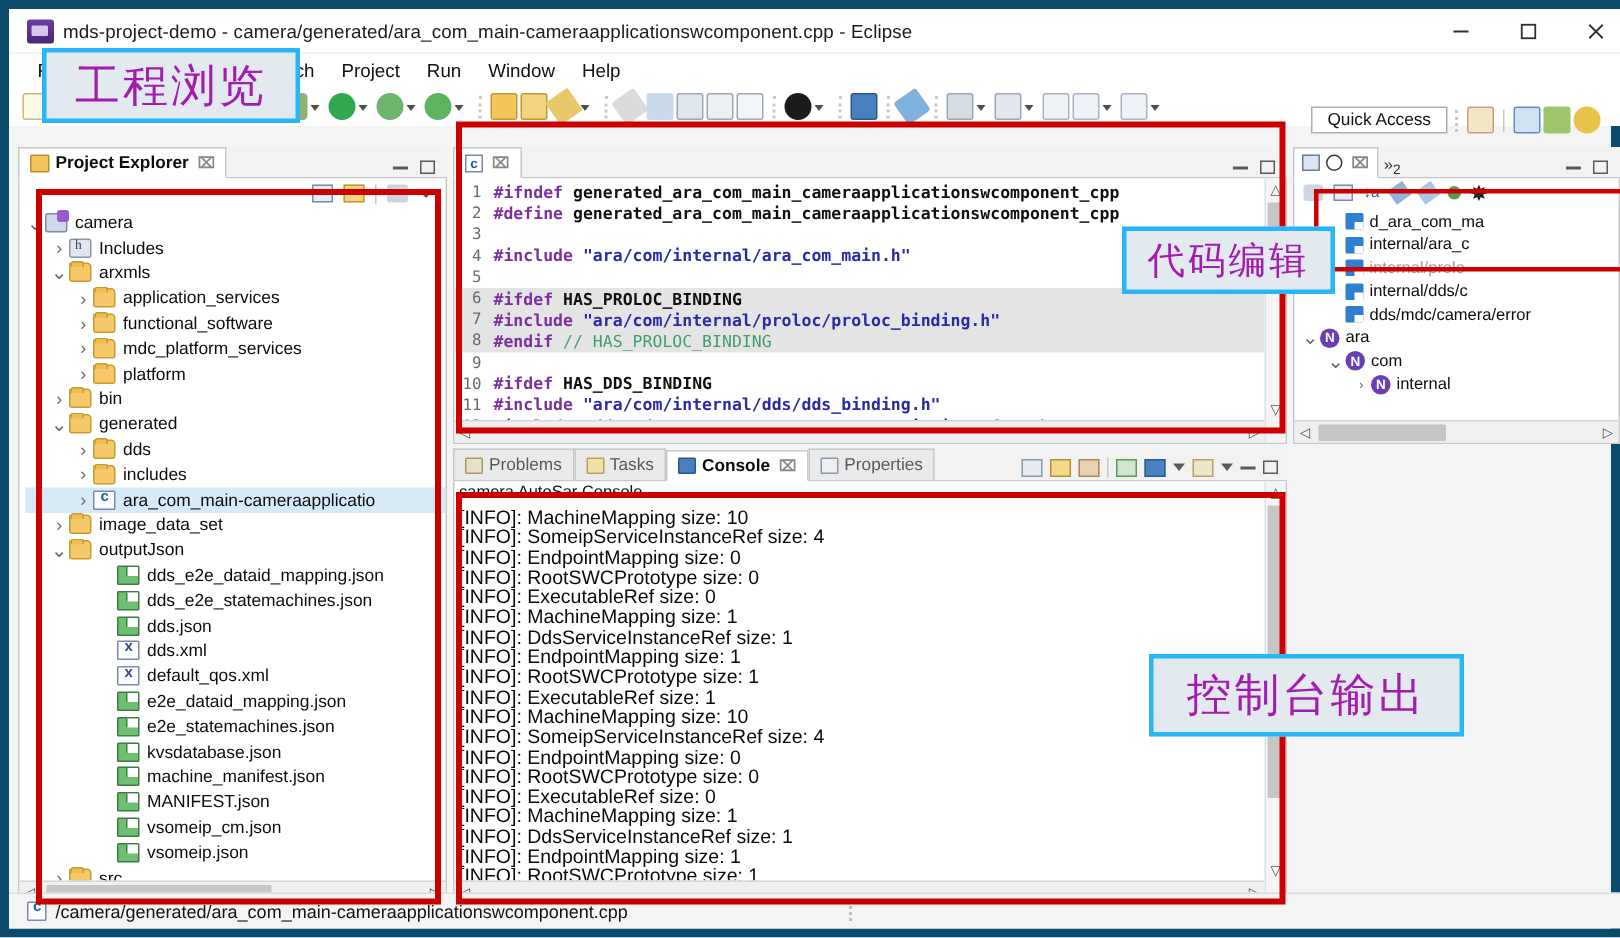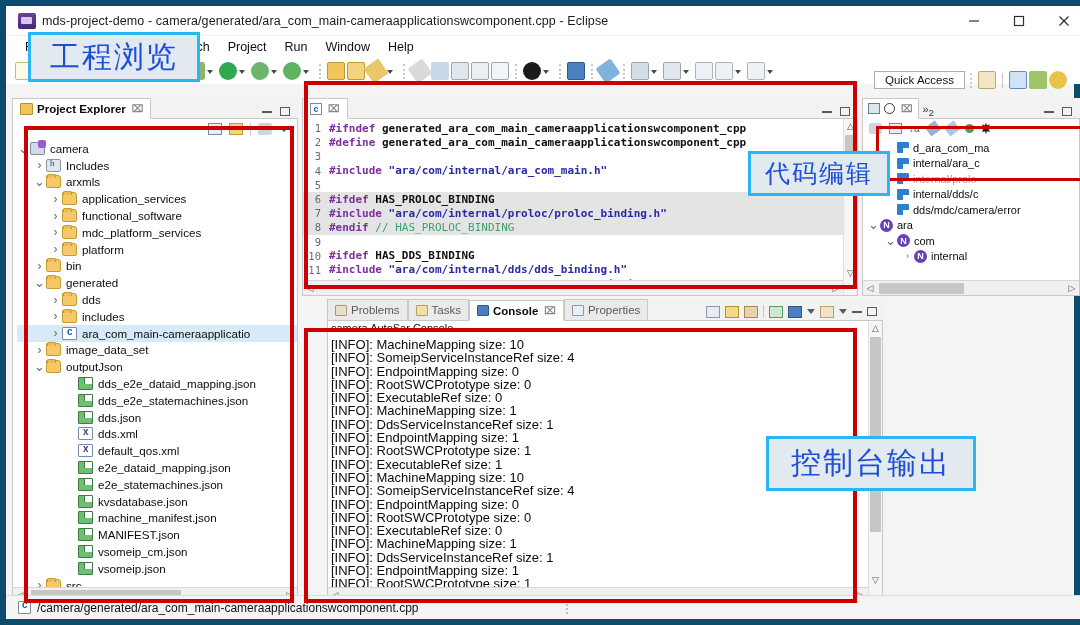--- a/index.html
+++ b/index.html
@@ -228,21 +228,21 @@
   .lnum {
     width: 26px; text-align: right; padding-right: 8px;
     color: #6a6a6a; flex: none; font-size: 10.5px;
   }
   .pp { color: #7b2fa0; font-weight: bold; }
   .str { color: #2a2aa8; font-weight: bold; }
   .plain { color: #101010; font-weight: bold; }
   .cmt { color: #3f9f6f; }
 
   
-  #console-panel { left: 296px; top: 294px; width: 556px; height: 303px; margin-left: 25px; }
+  #console-panel { left: 296px; top: 294px; width: 556px; height: 303px; }
   .con-body {
     position: absolute; left: 0; top: 21px; right: 0; bottom: 0;
     background: #ffffff; border: 1px solid #c8c8c8; border-top: none;
     overflow: hidden;
   }
   .con-title {
     font-size: 11px; color: #101010; padding: 1px 0 1px 3px;
     font-family: "Liberation Sans", sans-serif;
   }
   .con-lines {
@@ -315,21 +315,21 @@
   .redbox {
     position: absolute; border: 4px solid #cc0000;
     pointer-events: none; z-index: 40;
   }
 
   
   .callout {
     position: absolute; z-index: 60;
     background: #e2e9ef; border: 3px solid #29b6f6;
     display: flex; align-items: center; justify-content: center;
-    color: #1d4ed8; font-family: Liberation Sans, sans-serif;
+    color: #a21caf; font-family: Liberation Sans, sans-serif;
     letter-spacing: 2px;
   }
 </style>
 </head>
 <body>
 
 <div id="app">
 
   <div class="titlebar">
     <div class="title-icon"></div>

